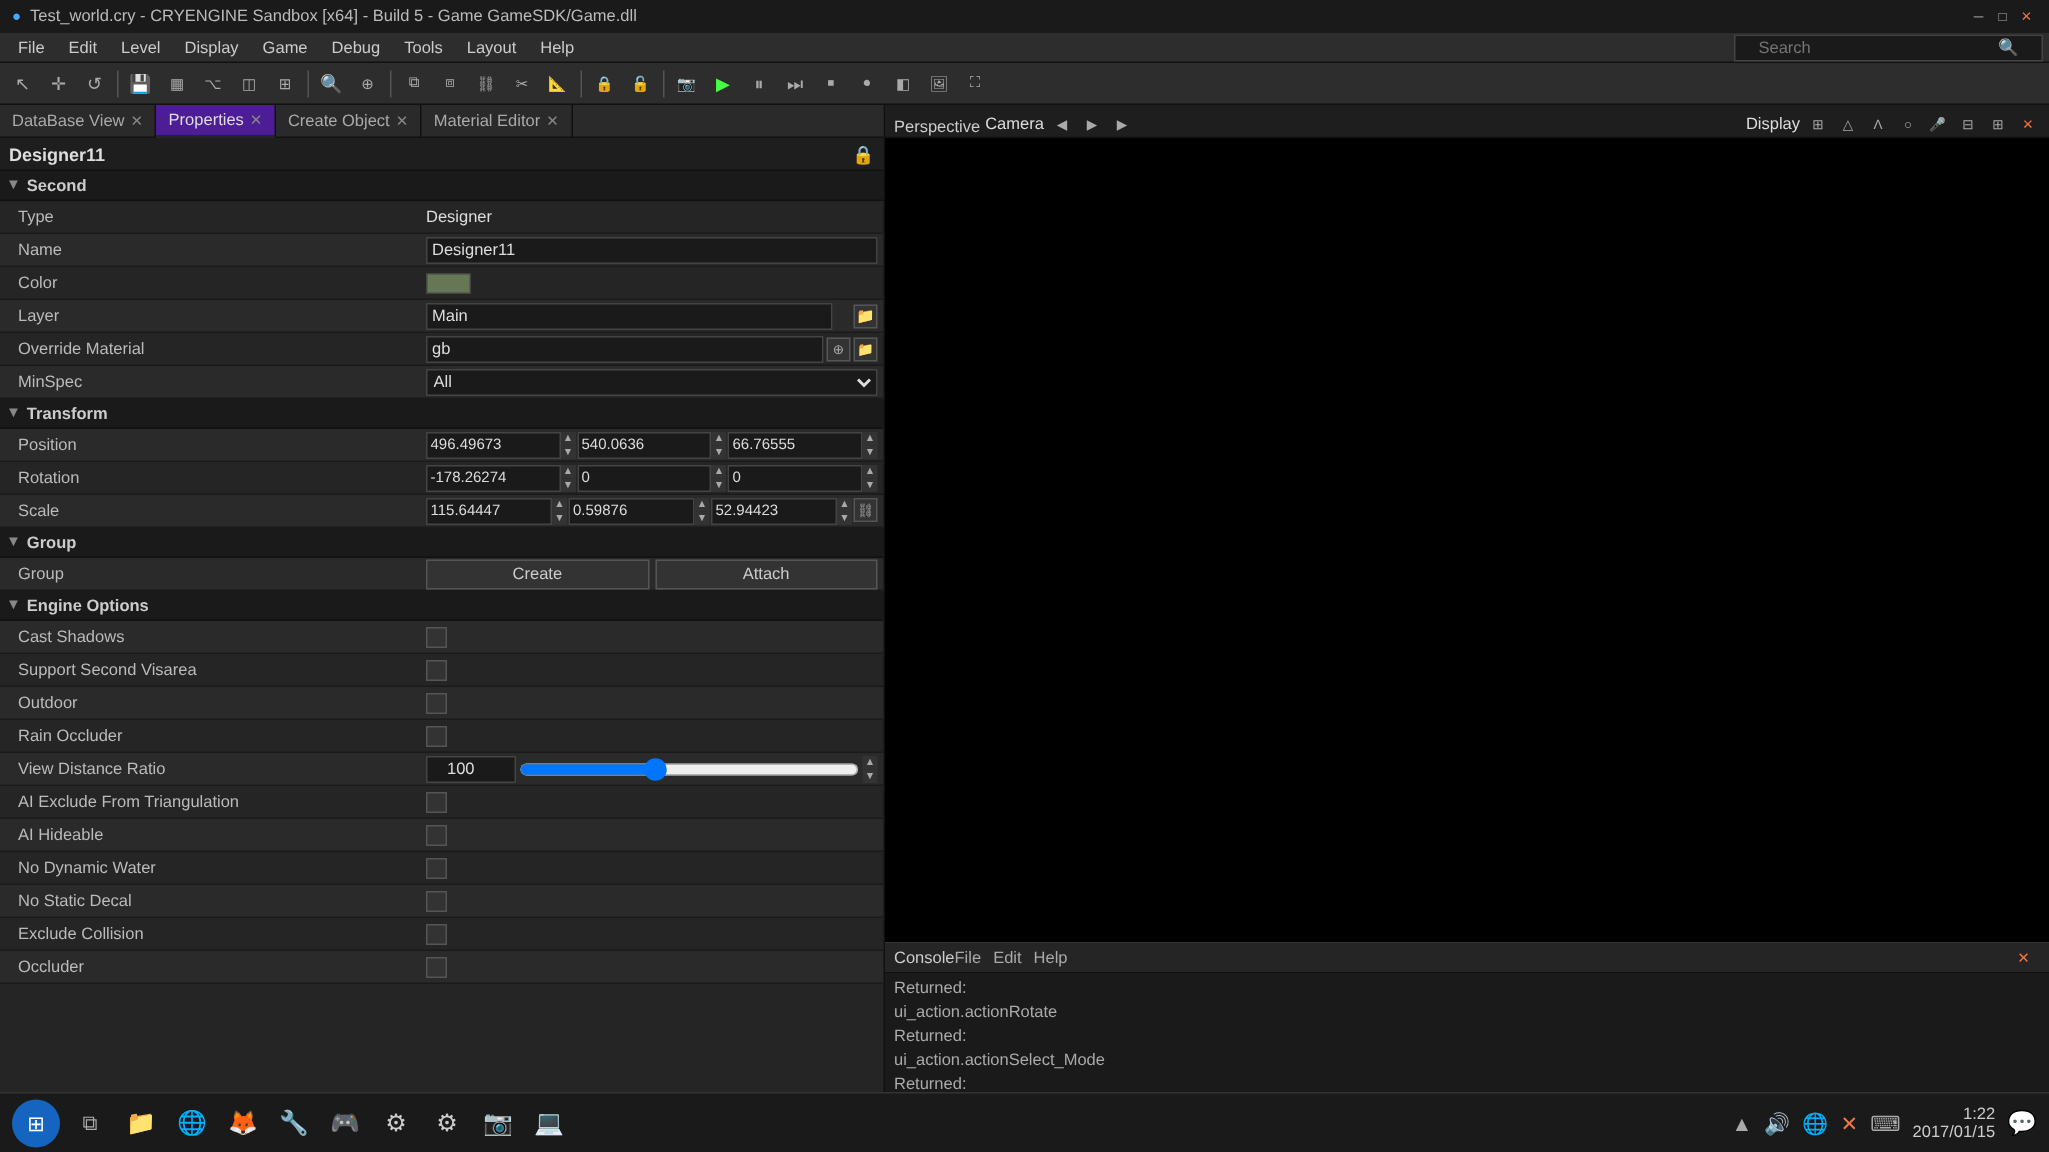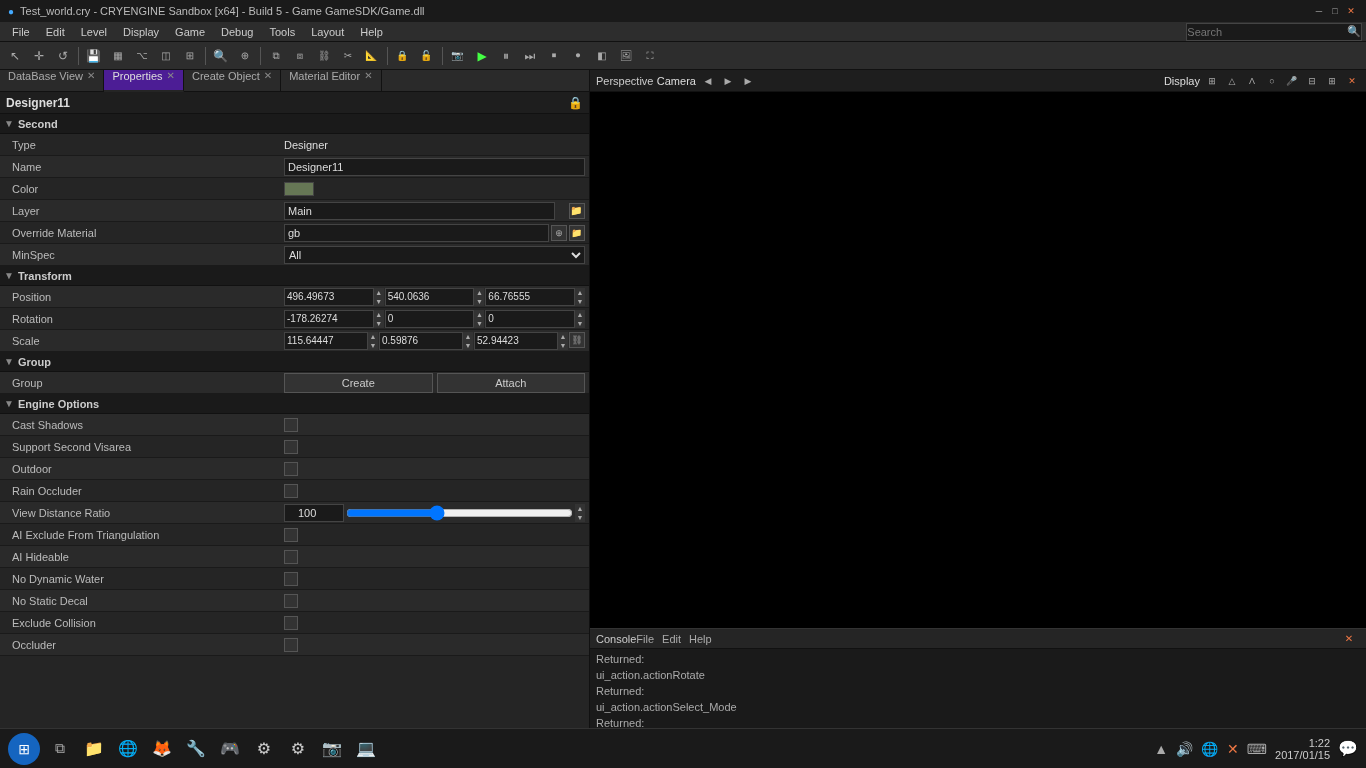--- a/index.html
+++ b/index.html
@@ -8,35 +8,35 @@
     
     .title-bar { height: 22px; background: #1a1a1a; display: flex; align-items: center; padding: 0 8px; color: #bbb; font-size: 11px; justify-content: space-between; }
     .title-bar-left { display: flex; align-items: center; gap: 6px; }
     .title-bar-controls { display: flex; gap: 2px; }
     .title-bar-btn { width: 14px; height: 14px; display: flex; align-items: center; justify-content: center; font-size: 9px; color: #aaa; cursor: pointer; }
 
     
     .menu-bar { height: 20px; background: #2d2d2d; display: flex; align-items: center; padding: 0 4px; border-bottom: 1px solid #111; }
     .menu-item { padding: 0 8px; height: 100%; display: flex; align-items: center; cursor: pointer; color: #ccc; font-size: 11px; }
     .menu-bar-right { margin-left: auto; display: flex; align-items: center; }
-    .search-box { display: flex; align-items: center; background: #1a1a1a; border: 1px solid #444; height: 18px; padding: 0 0; }
+    .search-box { display: flex; align-items: center; background: #1a1a1a; border: 1px solid #444; height: 18px; padding: 0 15px; }
     .search-input { background: transparent; border: none; color: #ccc; font-size: 11px; width: 160px; outline: none; }
 
     
     .toolbar { height: 28px; background: #2d2d2d; display: flex; align-items: center; padding: 0 4px; border-bottom: 1px solid #111; gap: 2px; }
     .tool-btn { width: 22px; height: 22px; display: flex; align-items: center; justify-content: center; cursor: pointer; color: #aaa; background: transparent; border: none; font-size: 12px; }
     .tool-separator { width: 1px; height: 18px; background: #555; margin: 0 2px; }
 
     
     .main-layout { display: flex; height: calc(768px - 22px - 20px - 28px - 22px); }
 
     
     .left-panel { width: 590px; display: flex; flex-direction: column; background: #252525; border-right: 1px solid #111; }
     .tabs-row { height: 22px; display: flex; background: #2a2a2a; border-bottom: 1px solid #111; }
-    .tab { display: flex; padding: 0 8px; height: 22px; cursor: pointer; border-right: 1px solid #111; font-size: 11px; color: #aaa; gap: 4px; }
+    .tab { display: flex; align-items: center; padding: 0 8px; height: 22px; cursor: pointer; border-right: 1px solid #111; font-size: 11px; color: #aaa; gap: 4px; }
     .tab.active { background: #4c1d95; color: #ddd; border-bottom: 2px solid #252525; }
     .tab-close { font-size: 10px; color: #888; cursor: pointer; }
 
     
     .properties-content { flex: 1; overflow-y: auto; overflow-x: hidden; }
     .properties-header { height: 22px; display: flex; align-items: center; padding: 0 6px; background: #1e1e1e; border-bottom: 1px solid #111; justify-content: space-between; }
     .properties-title { font-size: 12px; color: #ddd; font-weight: bold; }
     .lock-icon { color: #888; font-size: 12px; }
 
     
@@ -71,21 +71,21 @@
     .group-btn { flex: 1; height: 20px; background: #333; border: 1px solid #555; color: #ccc; font-size: 11px; cursor: pointer; }
 
     
     .vd-input-wrap { display: flex; align-items: center; flex: 1; }
     .vd-input { background: #1a1a1a; border: 1px solid #444; color: #ddd; font-size: 11px; height: 18px; width: 60px; padding: 0 13px; }
     .vd-slider { flex: 1; margin: 0 2px; }
 
     
     .right-panel { flex: 1; display: flex; flex-direction: column; }
     .viewport-area { flex: 1; position: relative; background: #000; }
-    .viewport-header { height: 22px; background: #1e1e1e; display: flex; align-items: center; padding: 0 6px; border-bottom: 1px solid #111; justify-content: space-between; }
+    .viewport-header { height: 22px; background: #1e1e1e; display: flex; align-items: flex-end; padding: 0 6px; border-bottom: 1px solid #111; justify-content: space-between; }
     .viewport-title { color: #ccc; font-size: 11px; }
     .viewport-controls { display: flex; align-items: center; gap: 4px; }
     .viewport-content { flex: 1; background: #4a7a4a; position: relative; overflow: hidden; }
 
     
     .console-panel { height: 118px; background: #1a1a1a; border-top: 1px solid #333; display: flex; flex-direction: column; }
     .console-header { height: 20px; background: #252525; display: flex; align-items: center; padding: 0 6px; justify-content: space-between; border-bottom: 1px solid #111; }
     .console-title { color: #ccc; font-size: 11px; }
     .console-menu { display: flex; gap: 8px; }
     .console-menu-item { color: #aaa; font-size: 11px; cursor: pointer; }

